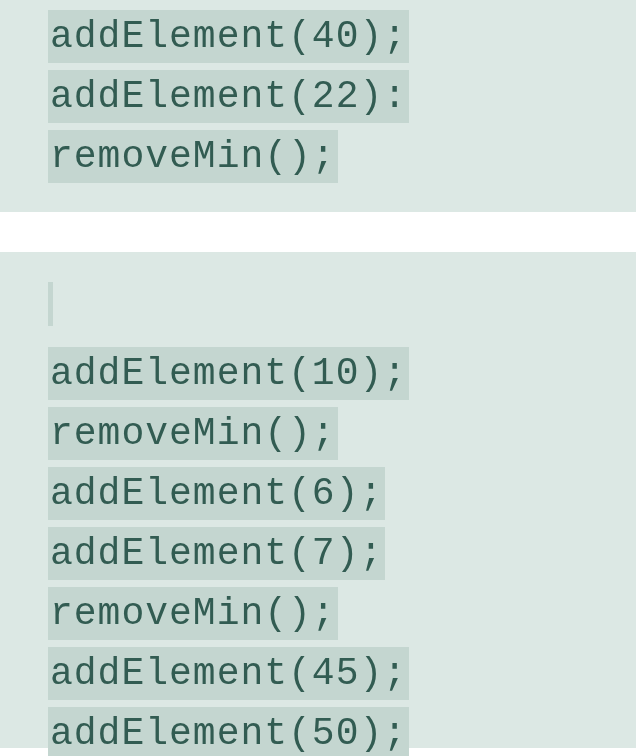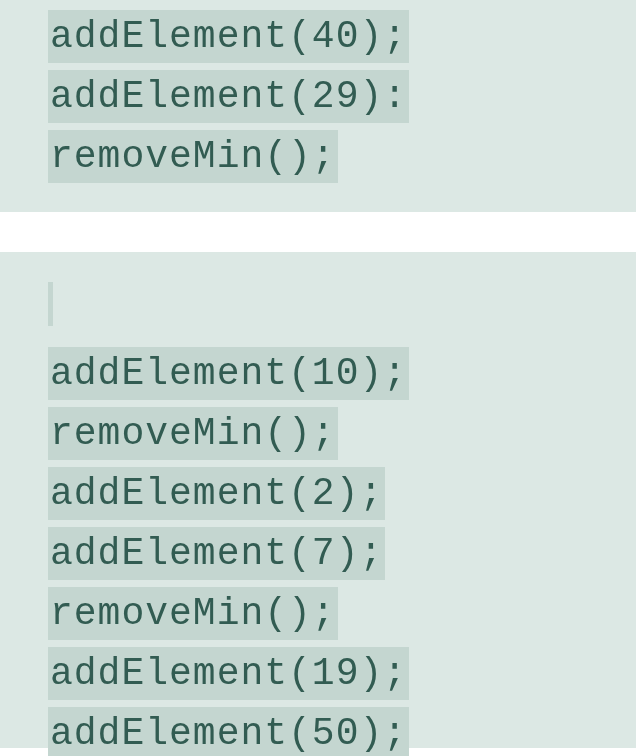--- a/index.html
+++ b/index.html
@@ -50,45 +50,45 @@
     }
   </style>
 </head>
 <body>
 
 <div class="code-block first">
   <div class="line-wrap">
     <span class="code-line">addElement(40);</span>
   </div>
   <div class="line-wrap">
-    <span class="code-line">addElement(29):</span>
+    <span class="code-line">addElement(22):</span>
   </div>
   <div class="line-wrap">
     <span class="code-line">removeMin();</span>
   </div>
 </div>
 
 <div class="code-block second">
   <div class="line-wrap">
     <span class="cursor"></span>
   </div>
   <div class="line-wrap">
     <span class="code-line">addElement(10);</span>
   </div>
   <div class="line-wrap">
     <span class="code-line">removeMin();</span>
   </div>
   <div class="line-wrap">
-    <span class="code-line">addElement(2);</span>
+    <span class="code-line">addElement(6);</span>
   </div>
   <div class="line-wrap">
     <span class="code-line">addElement(7);</span>
   </div>
   <div class="line-wrap">
     <span class="code-line">removeMin();</span>
   </div>
   <div class="line-wrap">
-    <span class="code-line">addElement(19);</span>
+    <span class="code-line">addElement(45);</span>
   </div>
   <div class="line-wrap">
     <span class="code-line">addElement(50);</span>
   </div>
 </div>
 
 </body></html>

